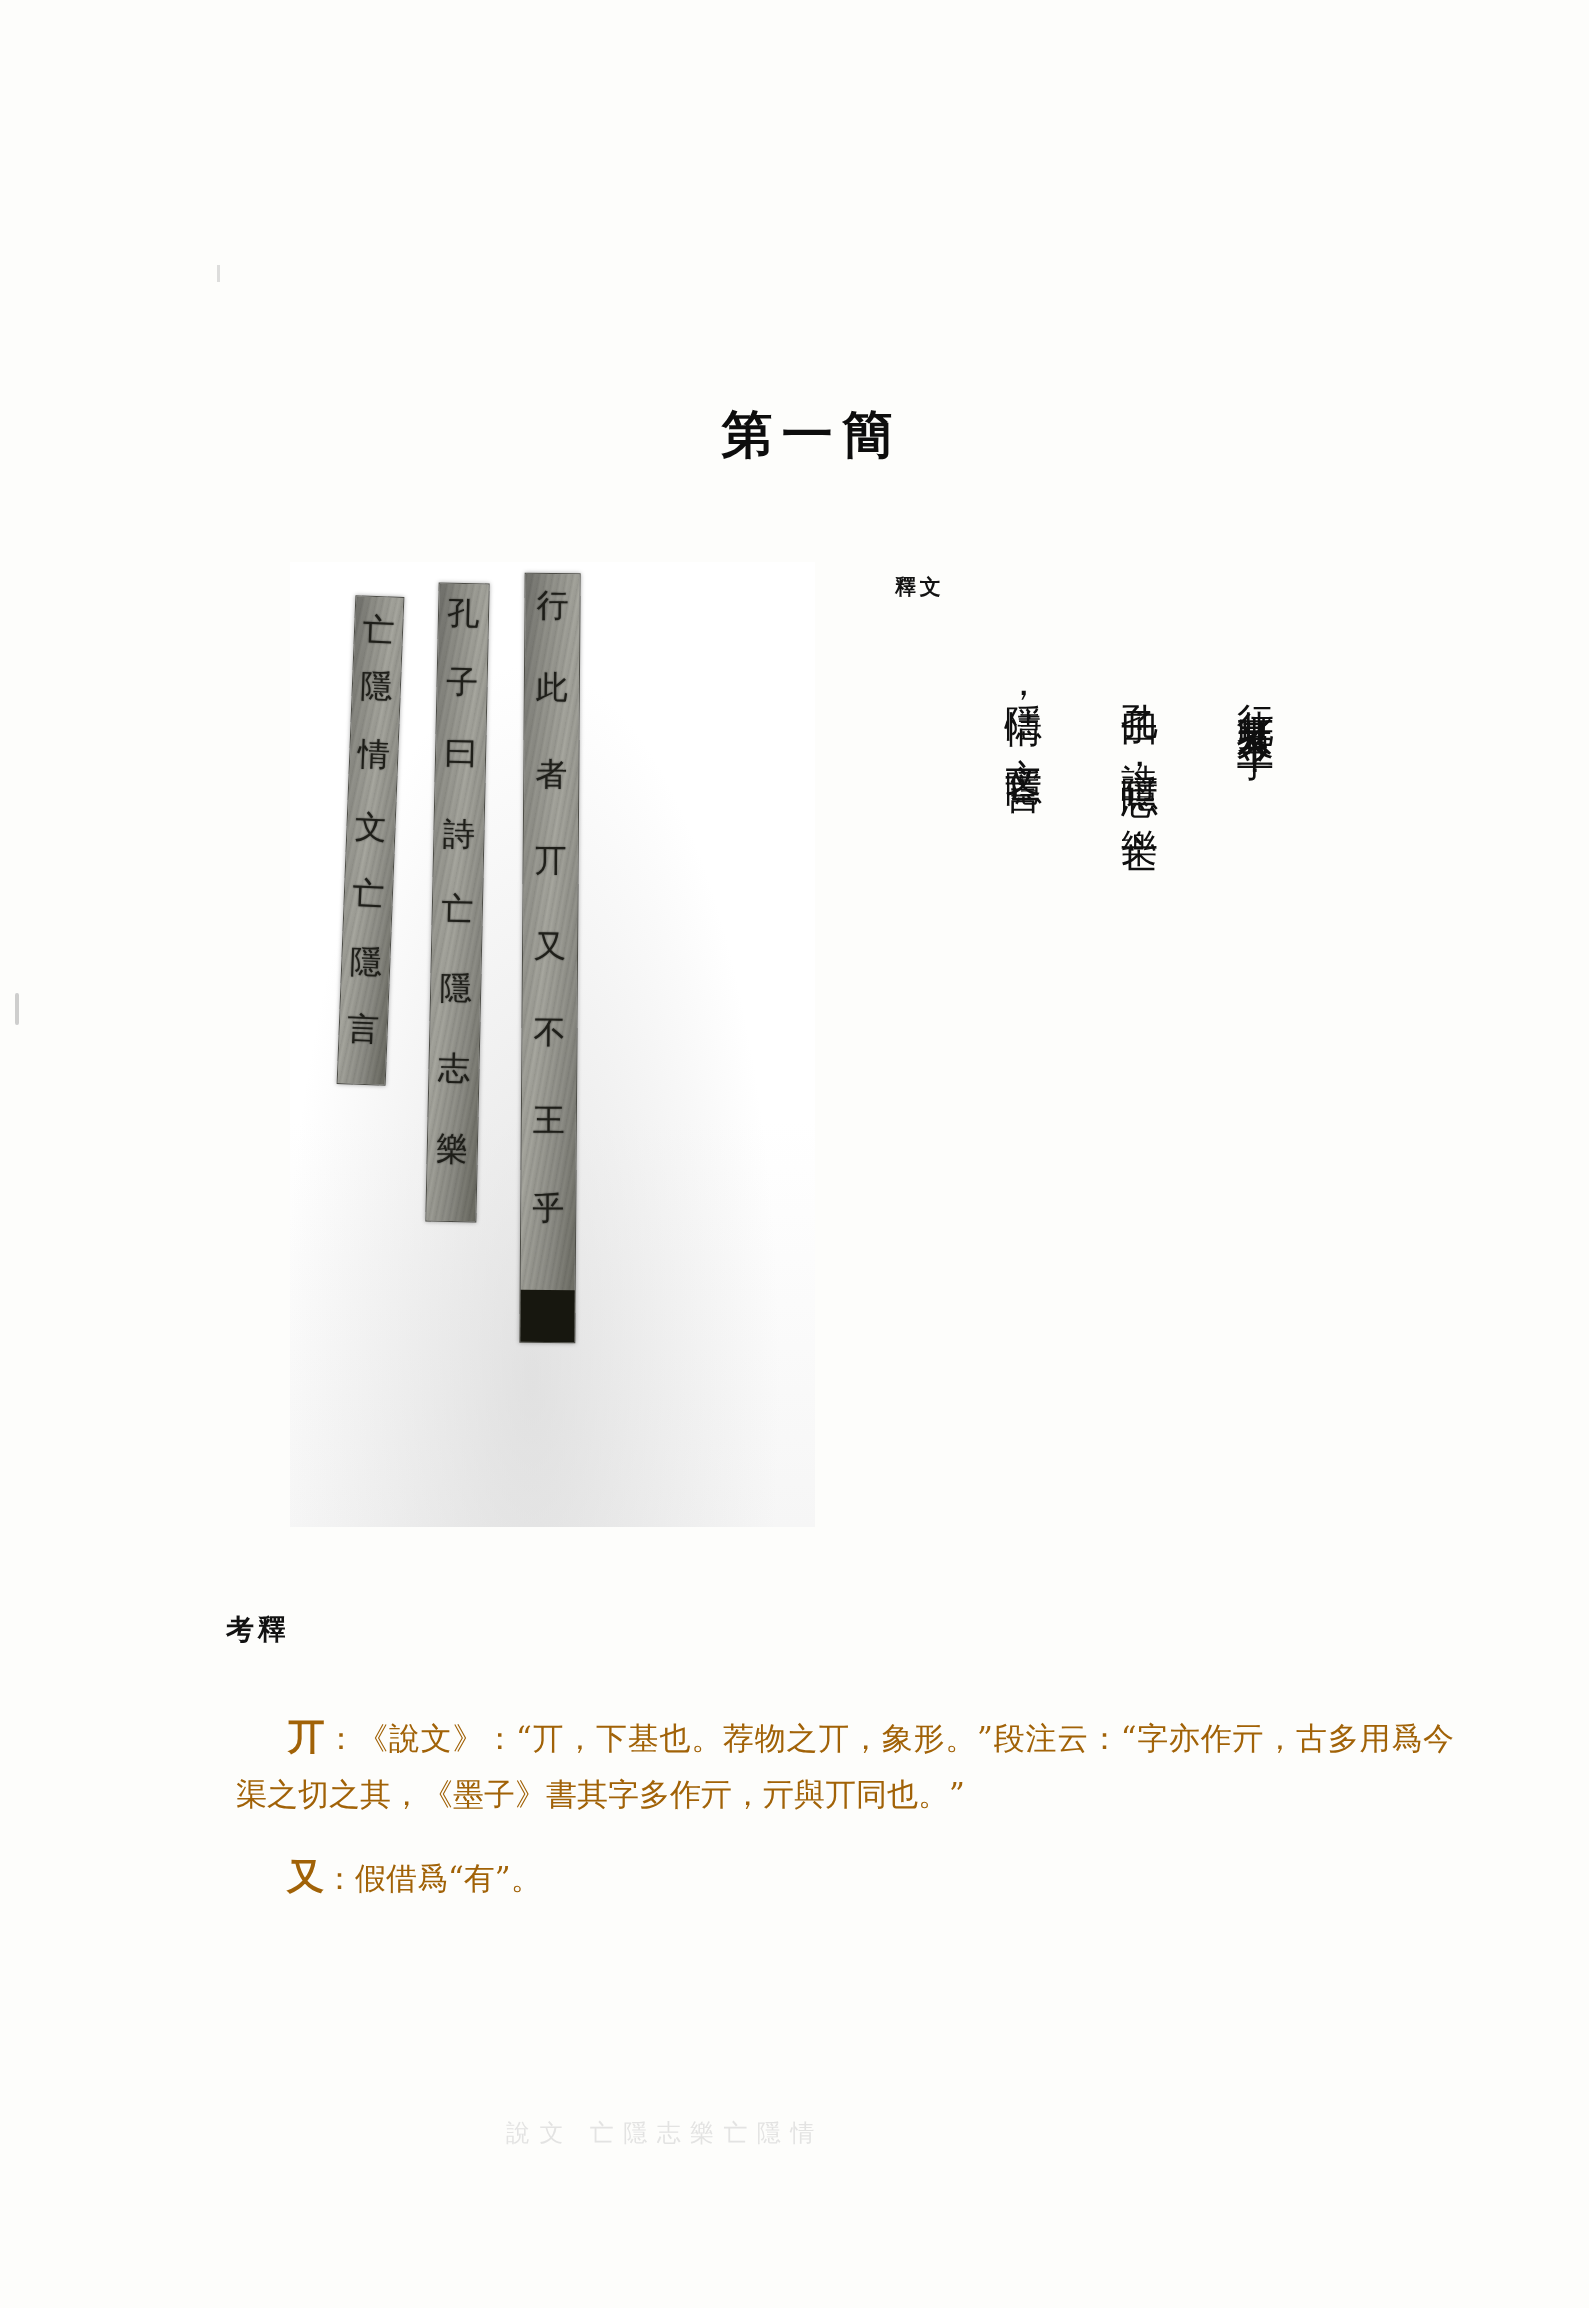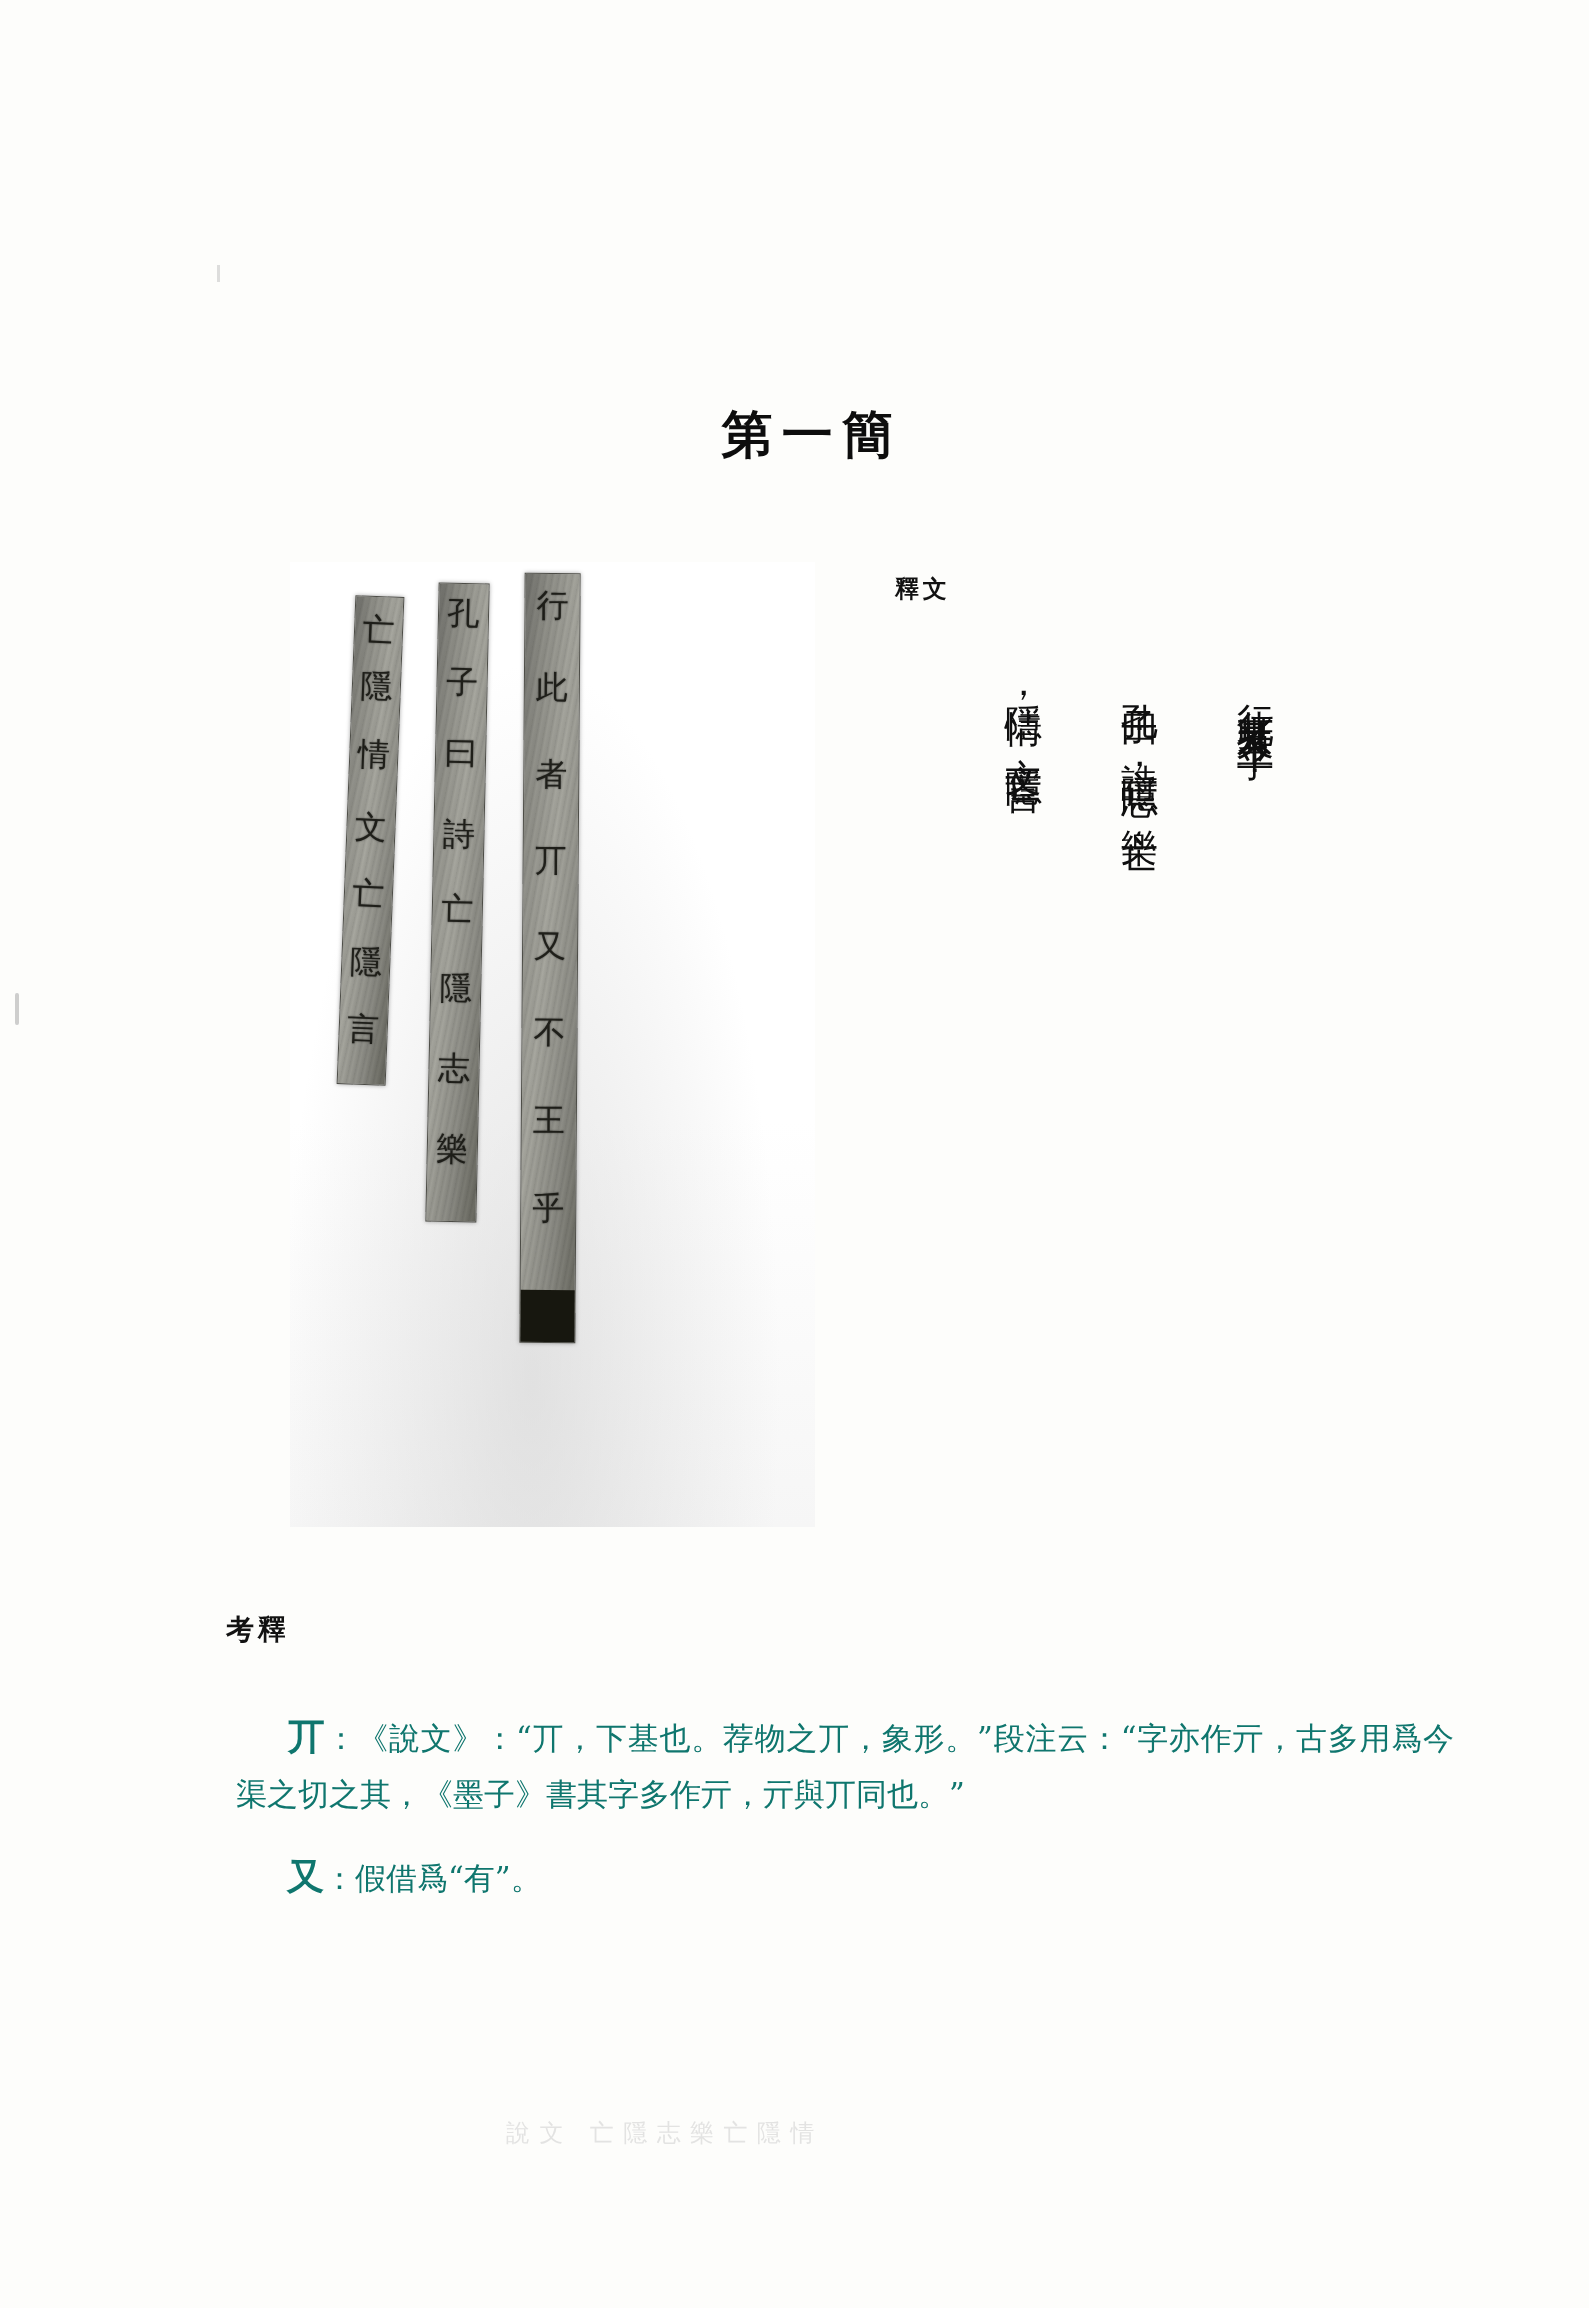--- a/index.html
+++ b/index.html
@@ -123,21 +123,21 @@
     bottom: 0;
     height: 52px;
     background: #17170f;
   }
 
   
   .shiwen-label {
     position: absolute;
     left: 895px;
     top: 573px;
-    font-size: 24px;
+    font-size: 21px;
     font-weight: 700;
     letter-spacing: 3.7px;
     font-family: "DejaVu Sans", "Liberation Sans", sans-serif;
     color: #121212;
   }
   .shiwen-cols {
     position: absolute;
     left: 993px;
     top: 675px;
     display: flex;
@@ -166,21 +166,21 @@
     font-family: "DejaVu Sans", "Liberation Sans", sans-serif;
     color: #121212;
   }
   .commentary {
     position: absolute;
     left: 236px;
     top: 1705px;
     width: 1218px;
     font-size: 31px;
     line-height: 1.70;
-    color: #0f766e;
+    color: #a16207;
   }
   .entry {
     margin-bottom: 24px;
     text-align: justify;
   }
   .entry .indent { display: inline-block; width: 51px; }
   .entry .headchar {
     font-size: 37px;
     font-weight: 700;
     font-family: "DejaVu Serif", "Liberation Serif", serif;

